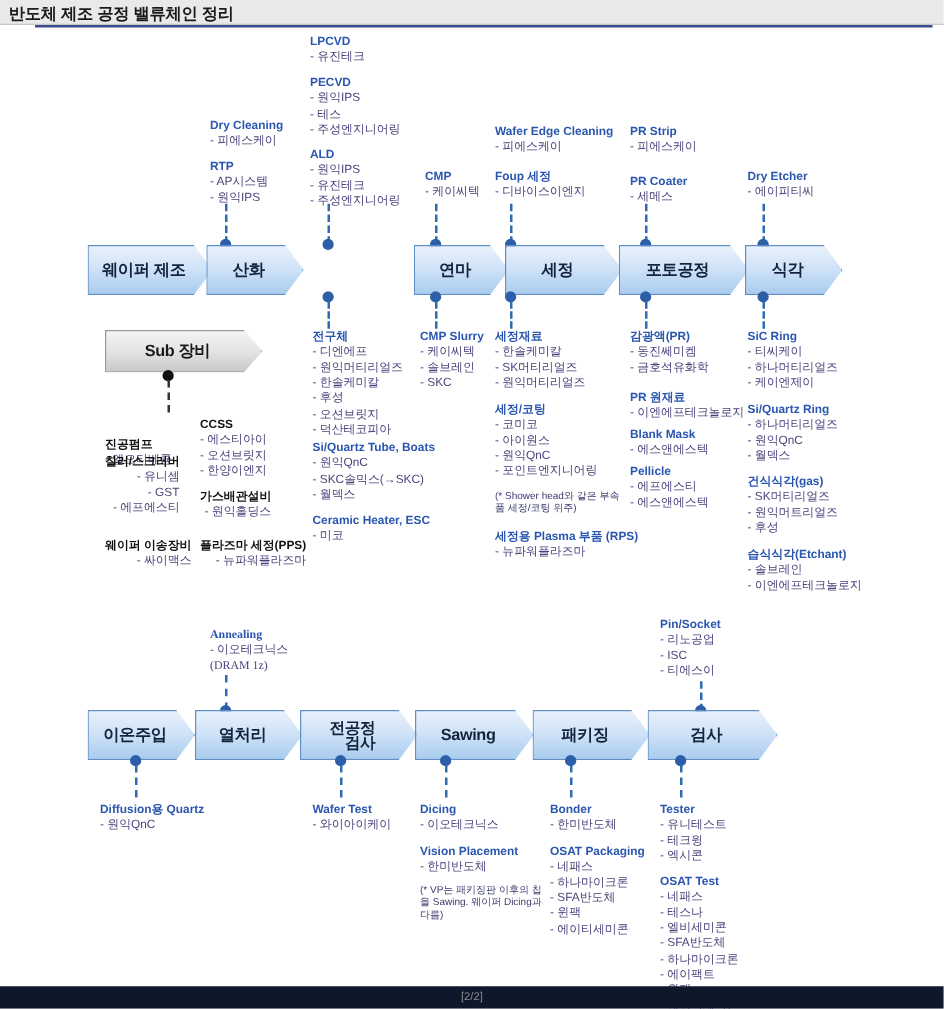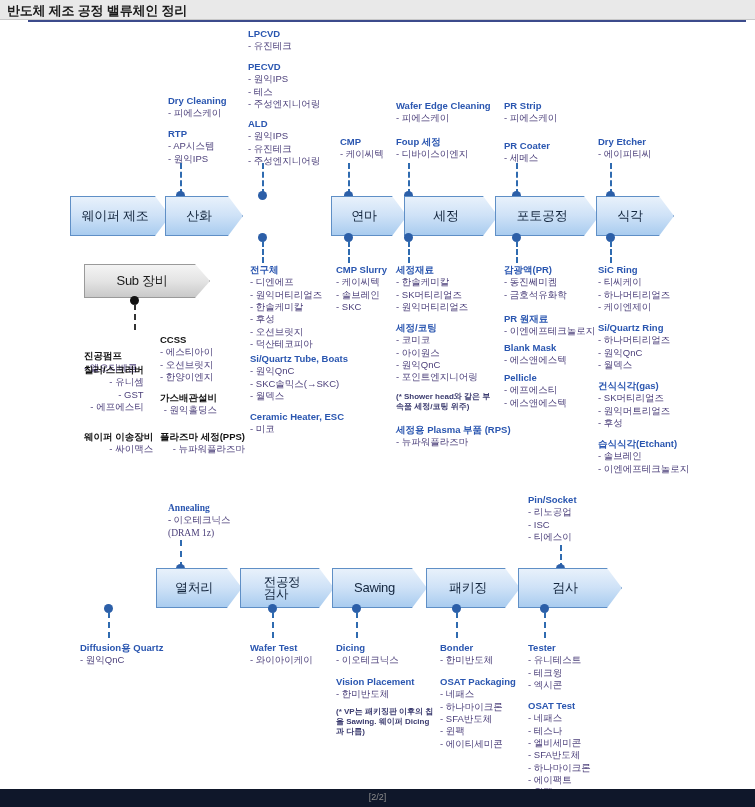--- a/index.html
+++ b/index.html
@@ -49,22 +49,22 @@
     position: absolute;
     height: 40px;
     background: linear-gradient(180deg,#e8f1fb 0%, #cfe2f7 48%, #a9ccef 100%);
     border: 1px solid #5f8fc6;
     display: flex; align-items: center; justify-content: center;
     clip-path: polygon(0 0, calc(100% - 15px) 0, 100% 50%, calc(100% - 15px) 100%, 0 100%);
     box-shadow: 2px 3px 4px rgba(0,0,0,0.22);
   }
   .chev span {
     display: block;
-    font-size: 13px; font-weight: normal; color: #12243c;
-    text-align: left; line-height: 1.05;
+    font-size: 13px; font-weight: bold; color: #12243c;
+    text-align: right; line-height: 1.05;
     padding-right: 10px;
     letter-spacing: -0.3px;
   }
   .chev.two span { font-size: 12.5px; line-height: 1.0; }
 
   
   .chev.sub {
     background: linear-gradient(180deg,#f4f4f4 0%, #e4e4e4 50%, #c9c9c9 100%);
     border: 1px solid #9a9a9a;
     height: 34px;
@@ -90,21 +90,21 @@
   .blk .h {
     font-size: 9.5px; font-weight: bold; color: #2a56b0;
     line-height: 1.28; white-space: nowrap;
   }
   .blk .i {
     font-size: 9.5px; color: #4b3f7a; line-height: 1.30;
     white-space: nowrap;
   }
   .blk .note {
     font-size: 8px; color: #3a3a6e; line-height: 1.25;
-    font-weight: bold; white-space: normal; width: 100px;
+    font-weight: normal; white-space: normal; width: 100px;
   }
   .blk.dark .h { color: #111111; }
   .blk.dark .i { color: #4b3f7a; text-align: right; }
 </style>
 </head>
 <body>
 
 <div id="page">
 
   <div class="titlebar">
@@ -348,20 +348,23 @@
 
   <div class="blk" style="left:528px; top:494px;">
     <div class="h">Pin/Socket</div>
     <div class="i">- 리노공업</div>
     <div class="i">- ISC</div>
     <div class="i">- 티에스이</div>
   </div>
   <div class="stem" style="left:560px; top:545px; height:24px;"></div>
   <div class="dot" style="left:556px; top:564px;"></div>
 
+  <div class="chev" style="left:70px; top:568px; width:86px;">
+    <span>이온주입</span>
+  </div>
   <div class="chev" style="left:156px; top:568px; width:86px;">
     <span>열처리</span>
   </div>
   <div class="chev two" style="left:240px; top:568px; width:94px;">
     <span>전공정<br>검사</span>
   </div>
   <div class="chev" style="left:332px; top:568px; width:95px;">
     <span>Sawing</span>
   </div>
   <div class="chev" style="left:426px; top:568px; width:94px;">

